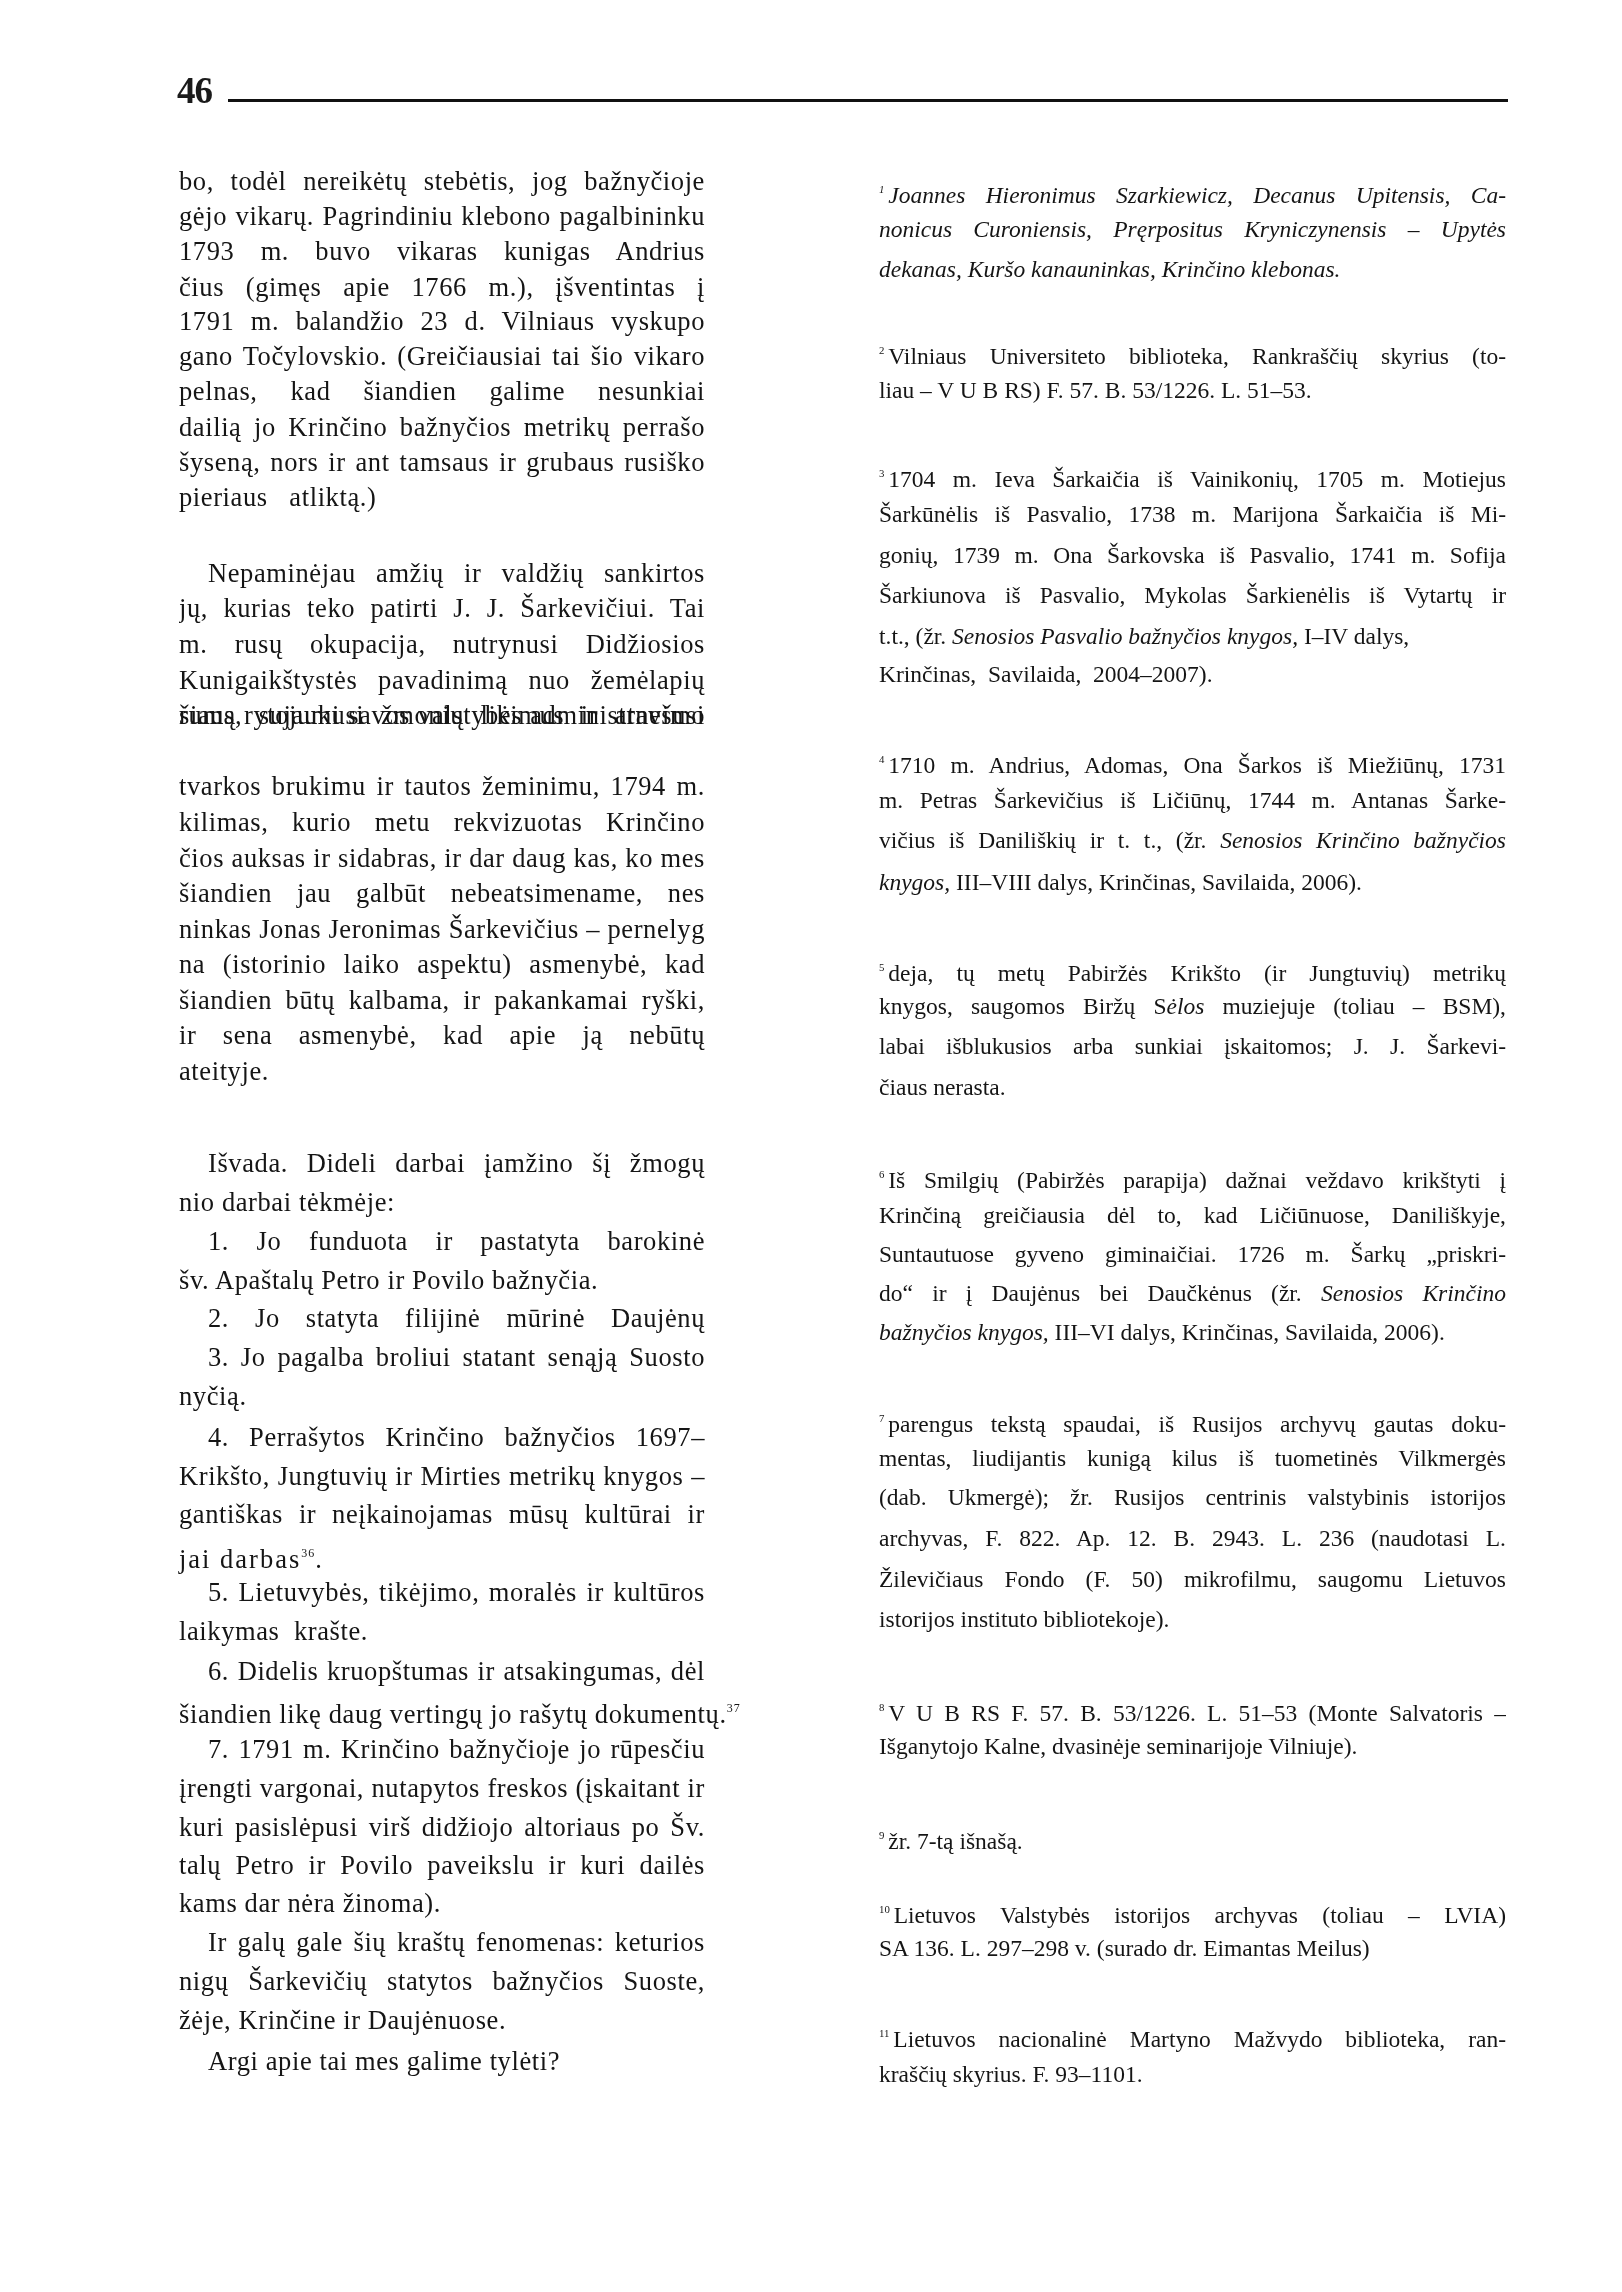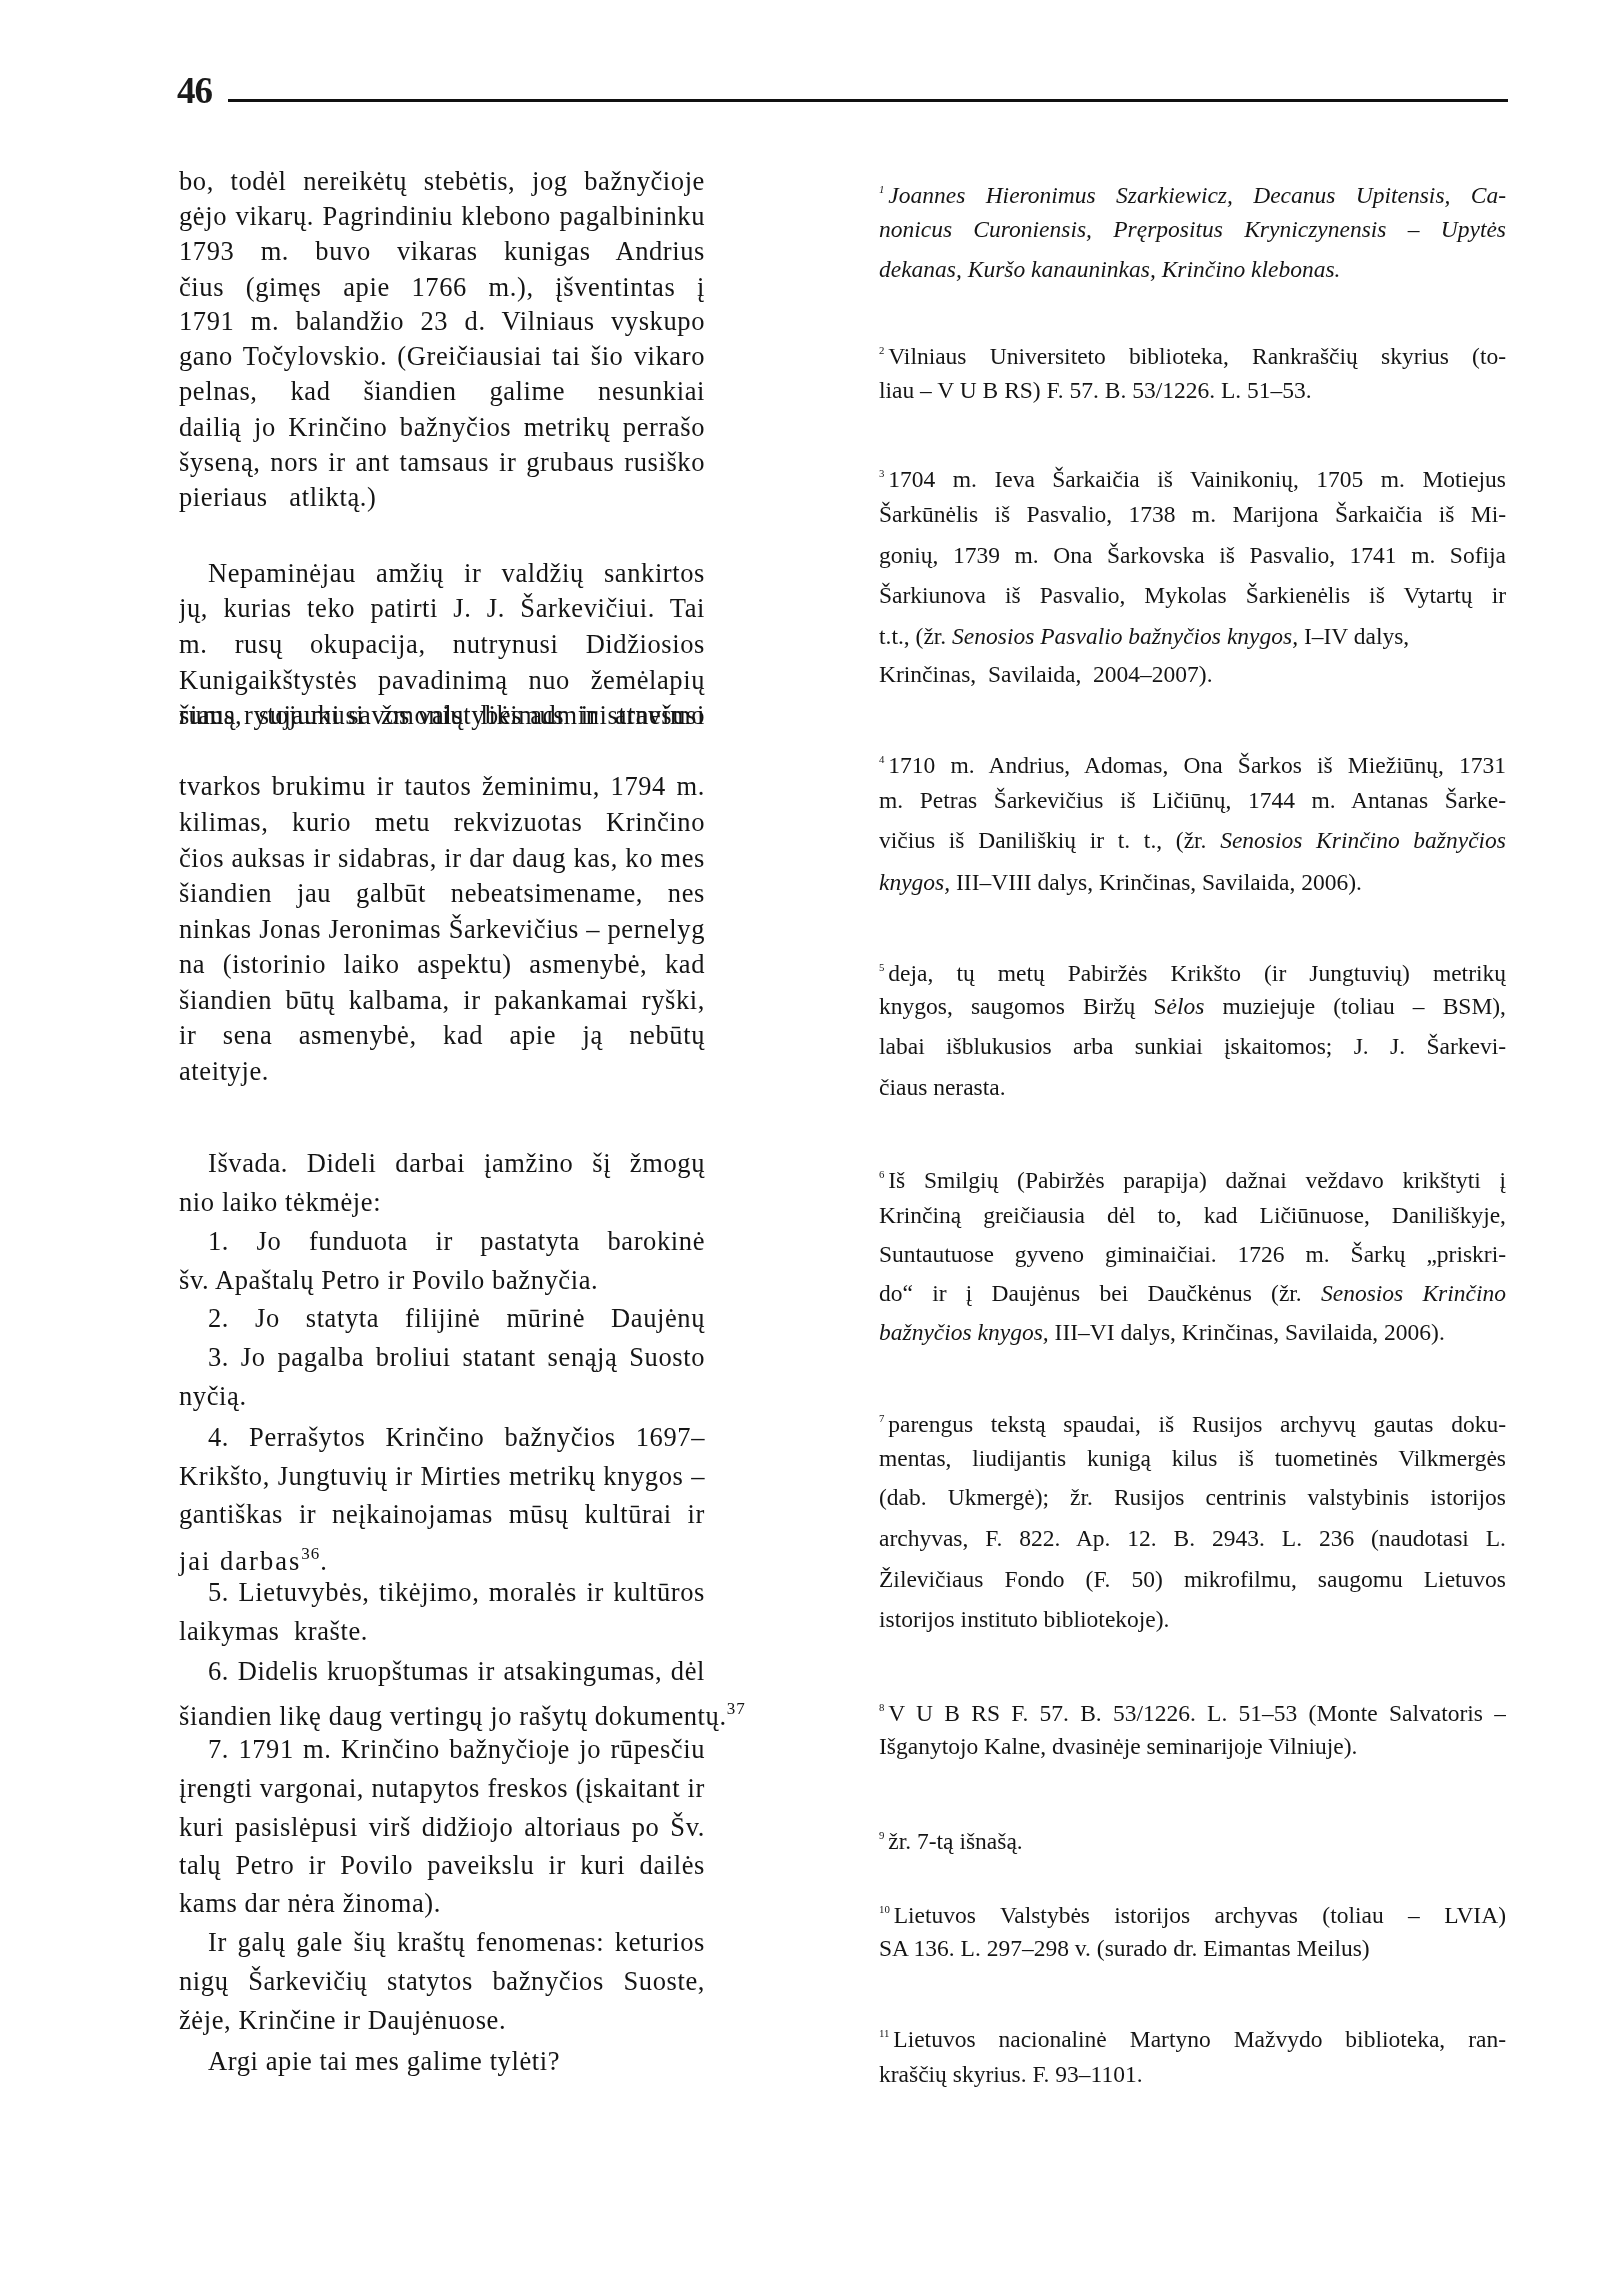--- a/index.html
+++ b/index.html
@@ -9,21 +9,21 @@
   .header-rule { position: absolute; left: 228px; top: 99px; width: 1280px; height: 2.9px; background: #111; }
   .col-left { position: absolute; left: 179px; top: 0; width: 526px; }
   .line { position: absolute; left: 0; width: 526px; height: 35px; font-family: "Liberation Serif", serif; font-size: 26.5px; line-height: 35px; white-space: nowrap; color: #151515; letter-spacing: 0.6px; }
   .line.j { text-align: justify; text-align-last: justify; white-space: normal; overflow: hidden; }
   .line.ind { padding-left: 29px; box-sizing: border-box; }
   .col-right { position: absolute; left: 856px; top: 0; width: 627px; }
   .fline { position: absolute; left: 0; width: 627px; height: 39px; font-family: "Liberation Serif", serif; font-size: 23.5px; line-height: 39px; white-space: nowrap; color: #151515; margin-left: 23px; }
   .fline.j { text-align: justify; text-align-last: justify; white-space: normal; overflow: hidden; }
   .fline.it { font-style: italic; }
   .fnmark { font-size: 10.8px; vertical-align: 9.8px; margin-right: 3.9px; }
-  .sup { font-size: 17px; vertical-align: 10.8px; letter-spacing: 1px; }
+  .sup { font-size: 12px; vertical-align: 10.8px; letter-spacing: 1px; }
   i { font-style: italic; }
 </style>
 </head>
 <body>
 
 <div class="page">
 
   <div class="page-number">46</div>
   <div class="header-rule"></div>
 
@@ -55,21 +55,21 @@
       <div class="line j" style="top:876px">šiandien jau galbūt nebeatsimename, nes kanau-</div>
       <div class="line j" style="top:912px">ninkas Jonas Jeronimas Šarkevičius – pernelyg se-</div>
       <div class="line j" style="top:947px">na (istorinio laiko aspektu) asmenybė, kad apie ją</div>
       <div class="line j" style="top:983px">šiandien būtų kalbama, ir pakankamai ryški, svari</div>
       <div class="line j" style="top:1018px">ir sena asmenybė, kad apie ją nebūtų nekalbama</div>
       <div class="line" style="top:1054px">ateityje.</div>
     </div>
 
     <div>
       <div class="line j ind" style="top:1146px">Išvada. Dideli darbai įamžino šį žmogų istori-</div>
-      <div class="line" style="top:1185px">nio laiko tėkmėje:</div>
+      <div class="line" style="top:1185px">nio darbai tėkmėje:</div>
     </div>
 
     <div>
       <div class="line j ind" style="top:1224px">1. Jo funduota ir pastatyta barokinė Krinčino</div>
       <div class="line" style="top:1263px">šv. Apaštalų Petro ir Povilo bažnyčia.</div>
     </div>
 
     <div>
       <div class="line j ind" style="top:1301px">2. Jo statyta filijinė mūrinė Daujėnų bažnyčia.</div>
     </div>

